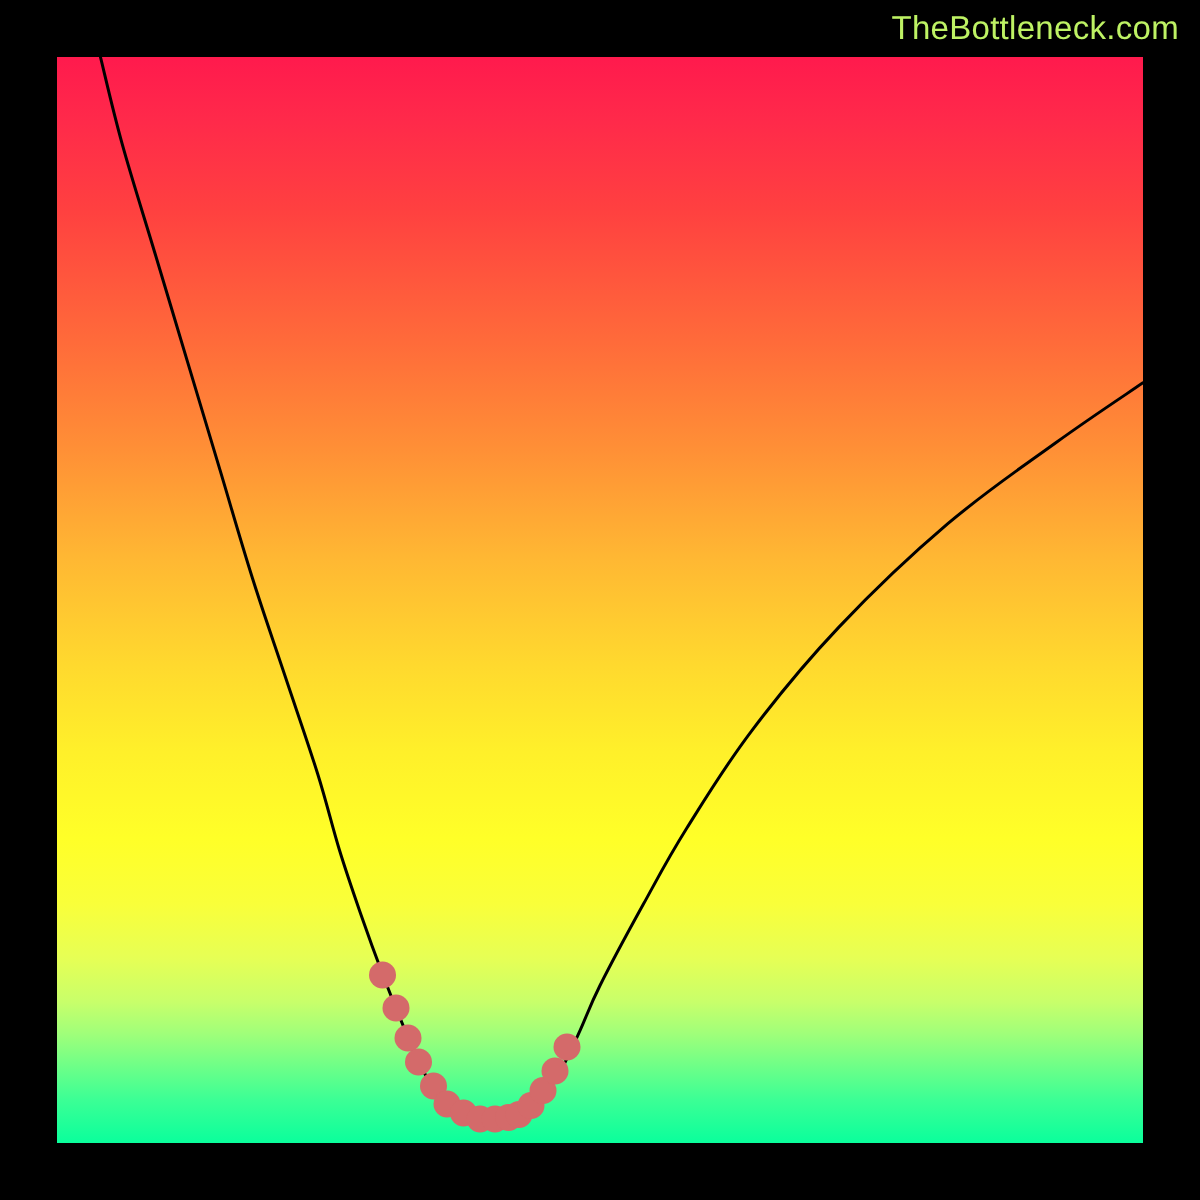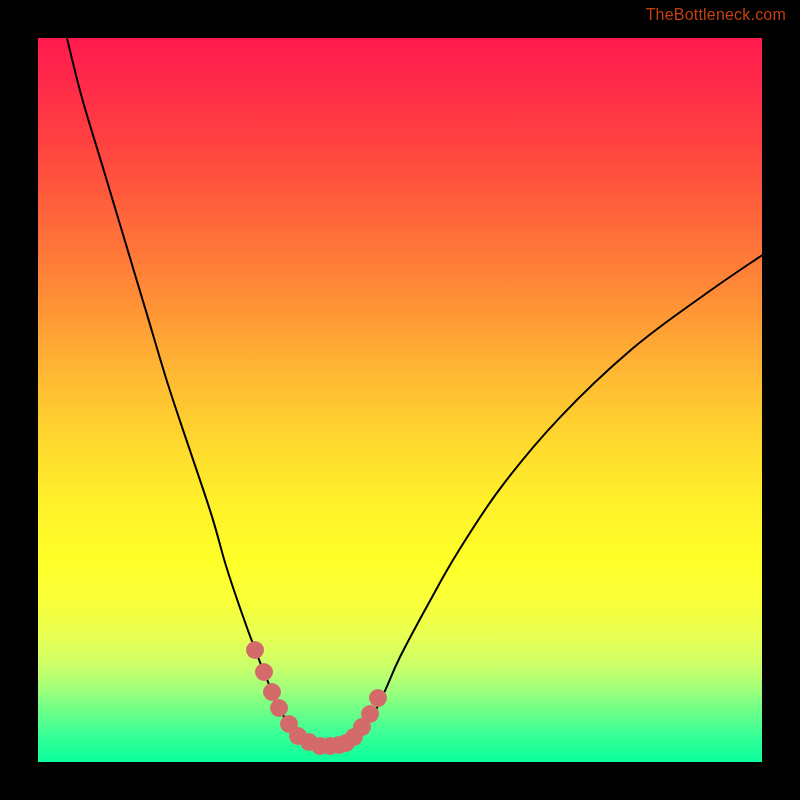--- a/index.html
+++ b/index.html
@@ -40,23 +40,23 @@
       #c8ff6a 87%,
       #9fff7a 90%,
       #6dff88 93%,
       #3cff95 96%,
       #0aff9c 100%);
   }
   .watermark {
     position: absolute;
     top: 6px;
     right: 14px;
-    font-size: 16px;
+    font-size: 22px;
     font-weight: 500;
-    color: #c2410c;
+    color: #bef264;
     letter-spacing: 0.2px;
     z-index: 40;
     user-select: none;
   }
   svg.curve {
     position: absolute;
     left: 0;
     top: 0;
     width: 724px;
     height: 724px;

